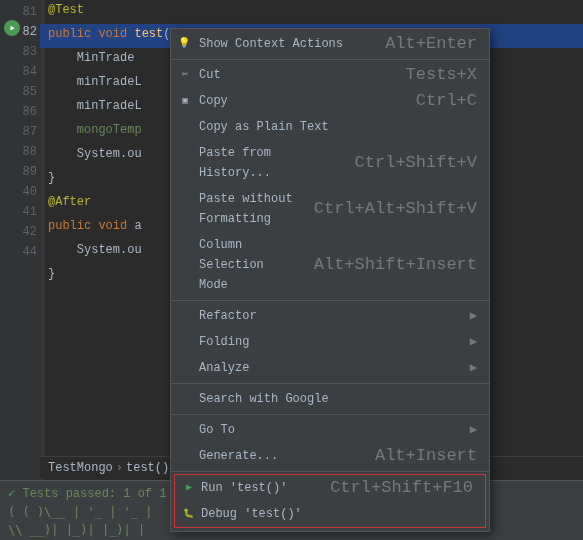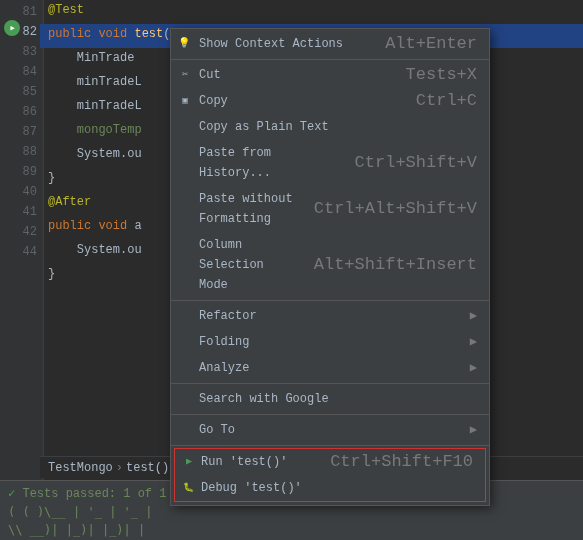--- a/index.html
+++ b/index.html
@@ -308,20 +308,25 @@
   </div>
 
   <div class="menu-separator"></div>
 
   <div class="menu-item">
     <span class="menu-icon"></span>
     <span>Go To</span>
     <span class="arrow">▶</span>
   </div>
 
+  <div class="menu-item">
+    <span class="menu-icon"></span>
+    <span>Generate...</span>
+    <span class="shortcut">Alt+Insert</span>
+  </div>
 
   <div class="menu-separator"></div>
 
   <div style="border: 1.5px solid #cc3333; margin: 1px 3px;">
     <div class="menu-item" style="padding-left: 26px;">
       <span class="menu-icon green-play">▶</span>
       <span>Run 'test()'</span>
       <span class="shortcut">Ctrl+Shift+F10</span>
     </div>
     <div class="menu-item" style="padding-left: 26px;">

